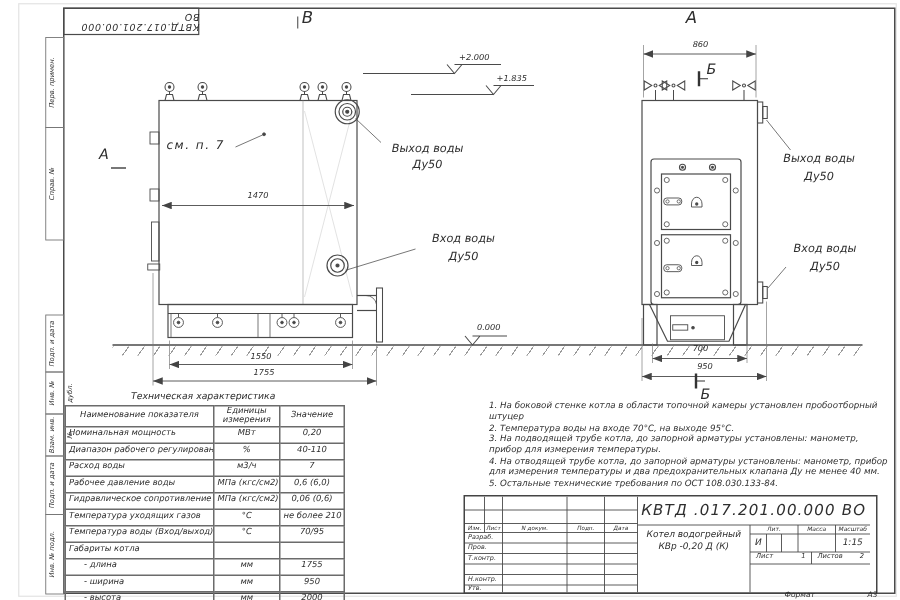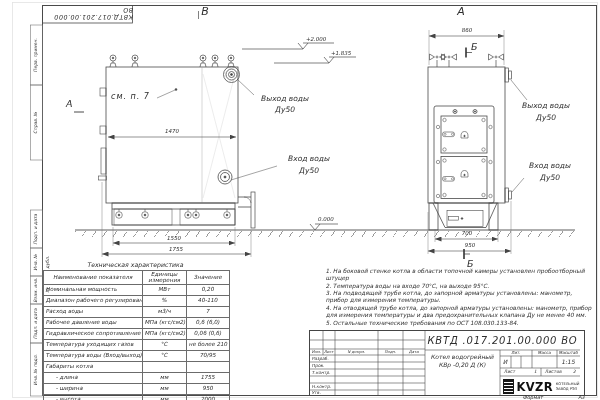--- a/index.html
+++ b/index.html
@@ -385,26 +385,18 @@
   <div class="c ctr" style="left:190px;top:25px;width:11px;font-size:6px;line-height:12px;">И</div>
   <div class="c ctr" style="left:247px;top:25px;width:23px;font-size:6px;line-height:12px;">1:15</div>
   <div class="c" style="left:190px;top:37px;width:41px;height:8px;display:flex;justify-content:space-between;padding:0 4px;box-sizing:border-box;font-size:4.5px;line-height:8px;">
     <span>Лист</span>
     <span>1</span>
   </div>
   <div class="c" style="left:231px;top:37px;width:39px;height:8px;display:flex;justify-content:space-between;padding:0 4px;box-sizing:border-box;font-size:4.5px;line-height:8px;">
     <span>Листов</span>
     <span>2</span>
   </div>
-  <div class="logorow">
-    <div class="logoicon"></div>
-    <div class="brand">KVZR</div>
-    <div class="company">
-      <div>КОТЕЛЬНЫЙ</div>
-      <div>ЗАВОД РЭП</div>
-    </div>
-  </div>
 </div>
 
 <div class="t" style="left:523px;top:394px;width:62px;display:flex;justify-content:space-between;font-size:5px;">
   <span>Формат</span>
   <span>А3</span>
 </div>
 
 </body></html>

